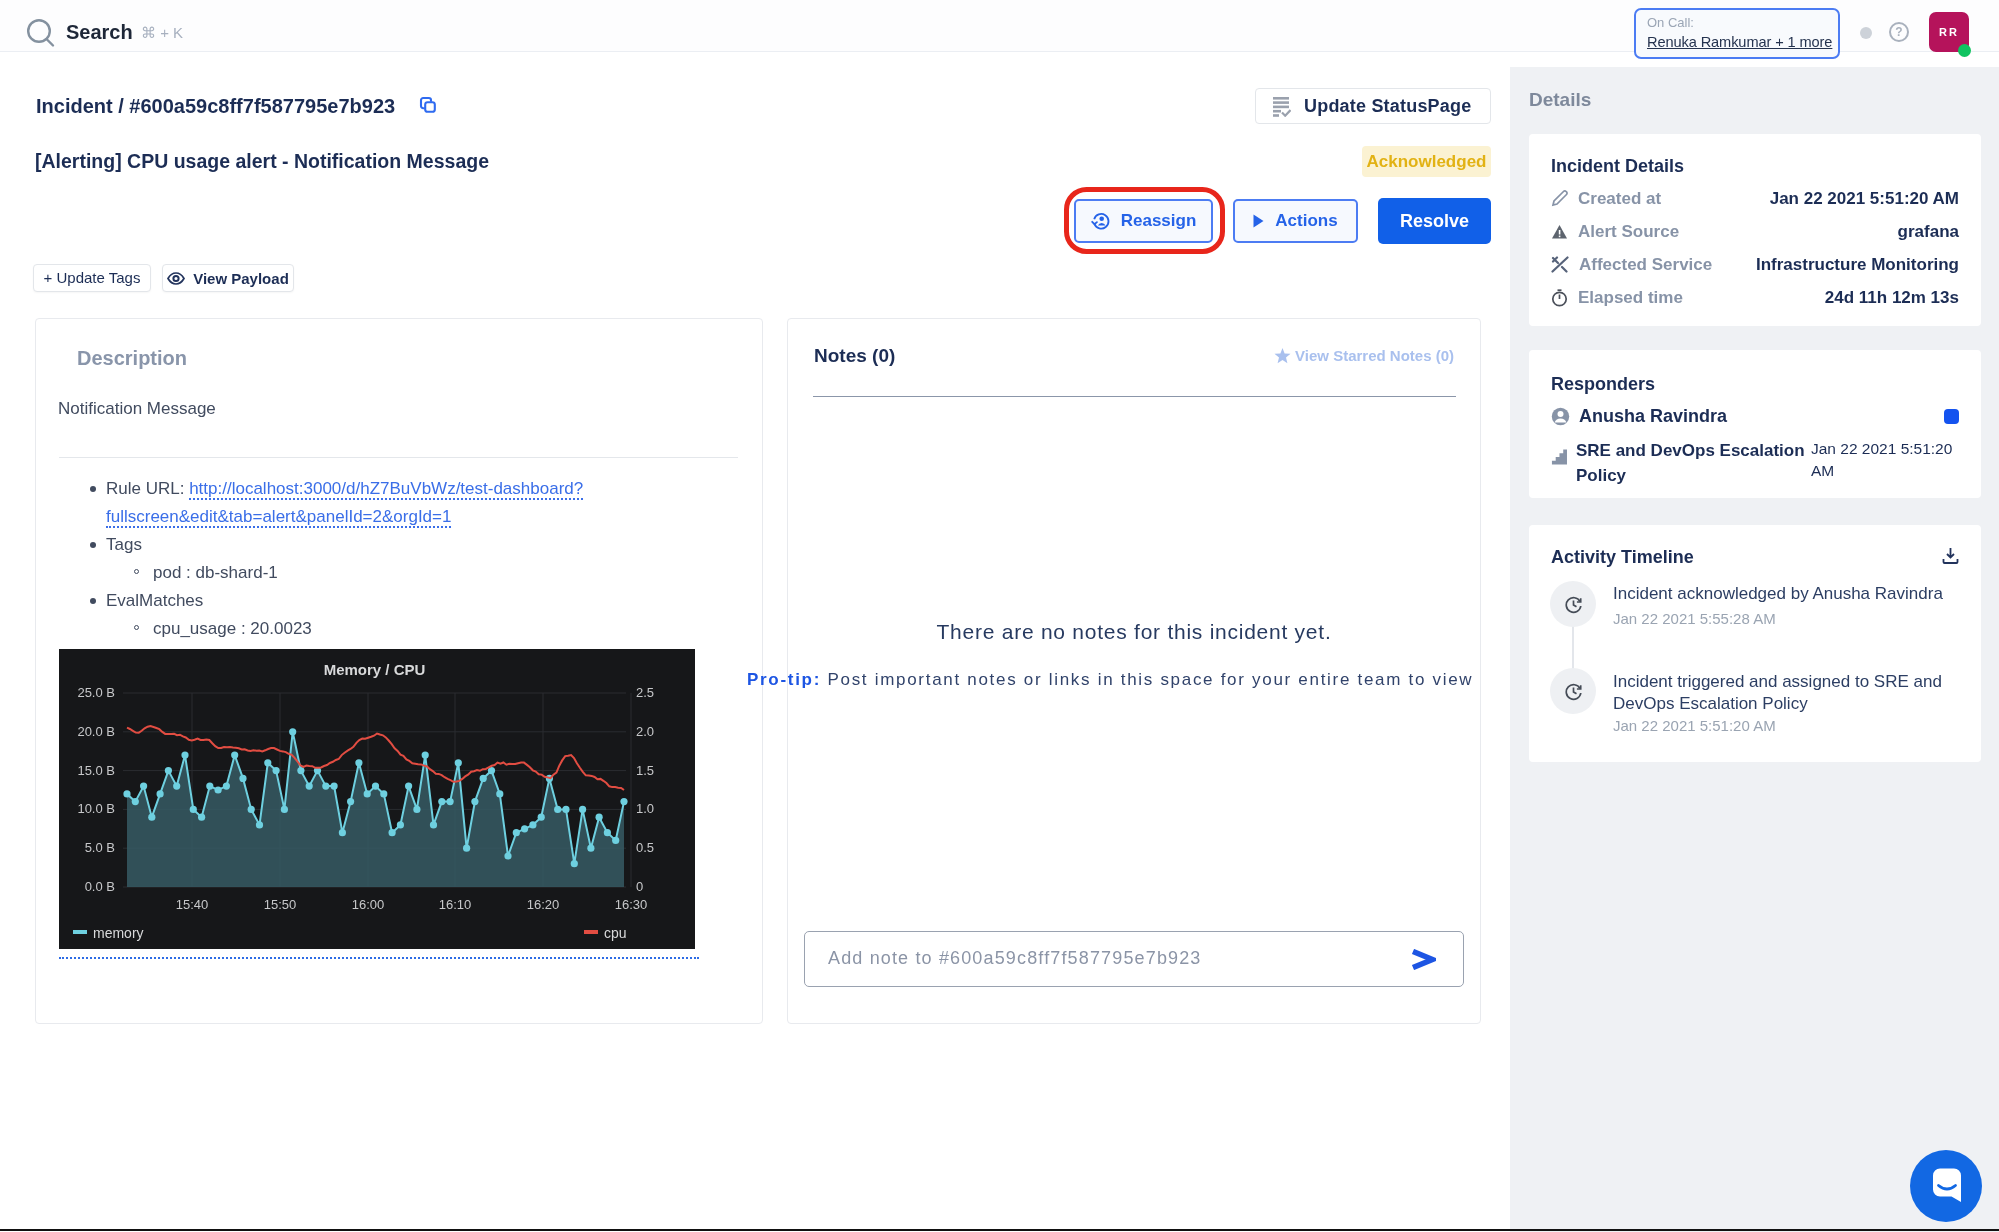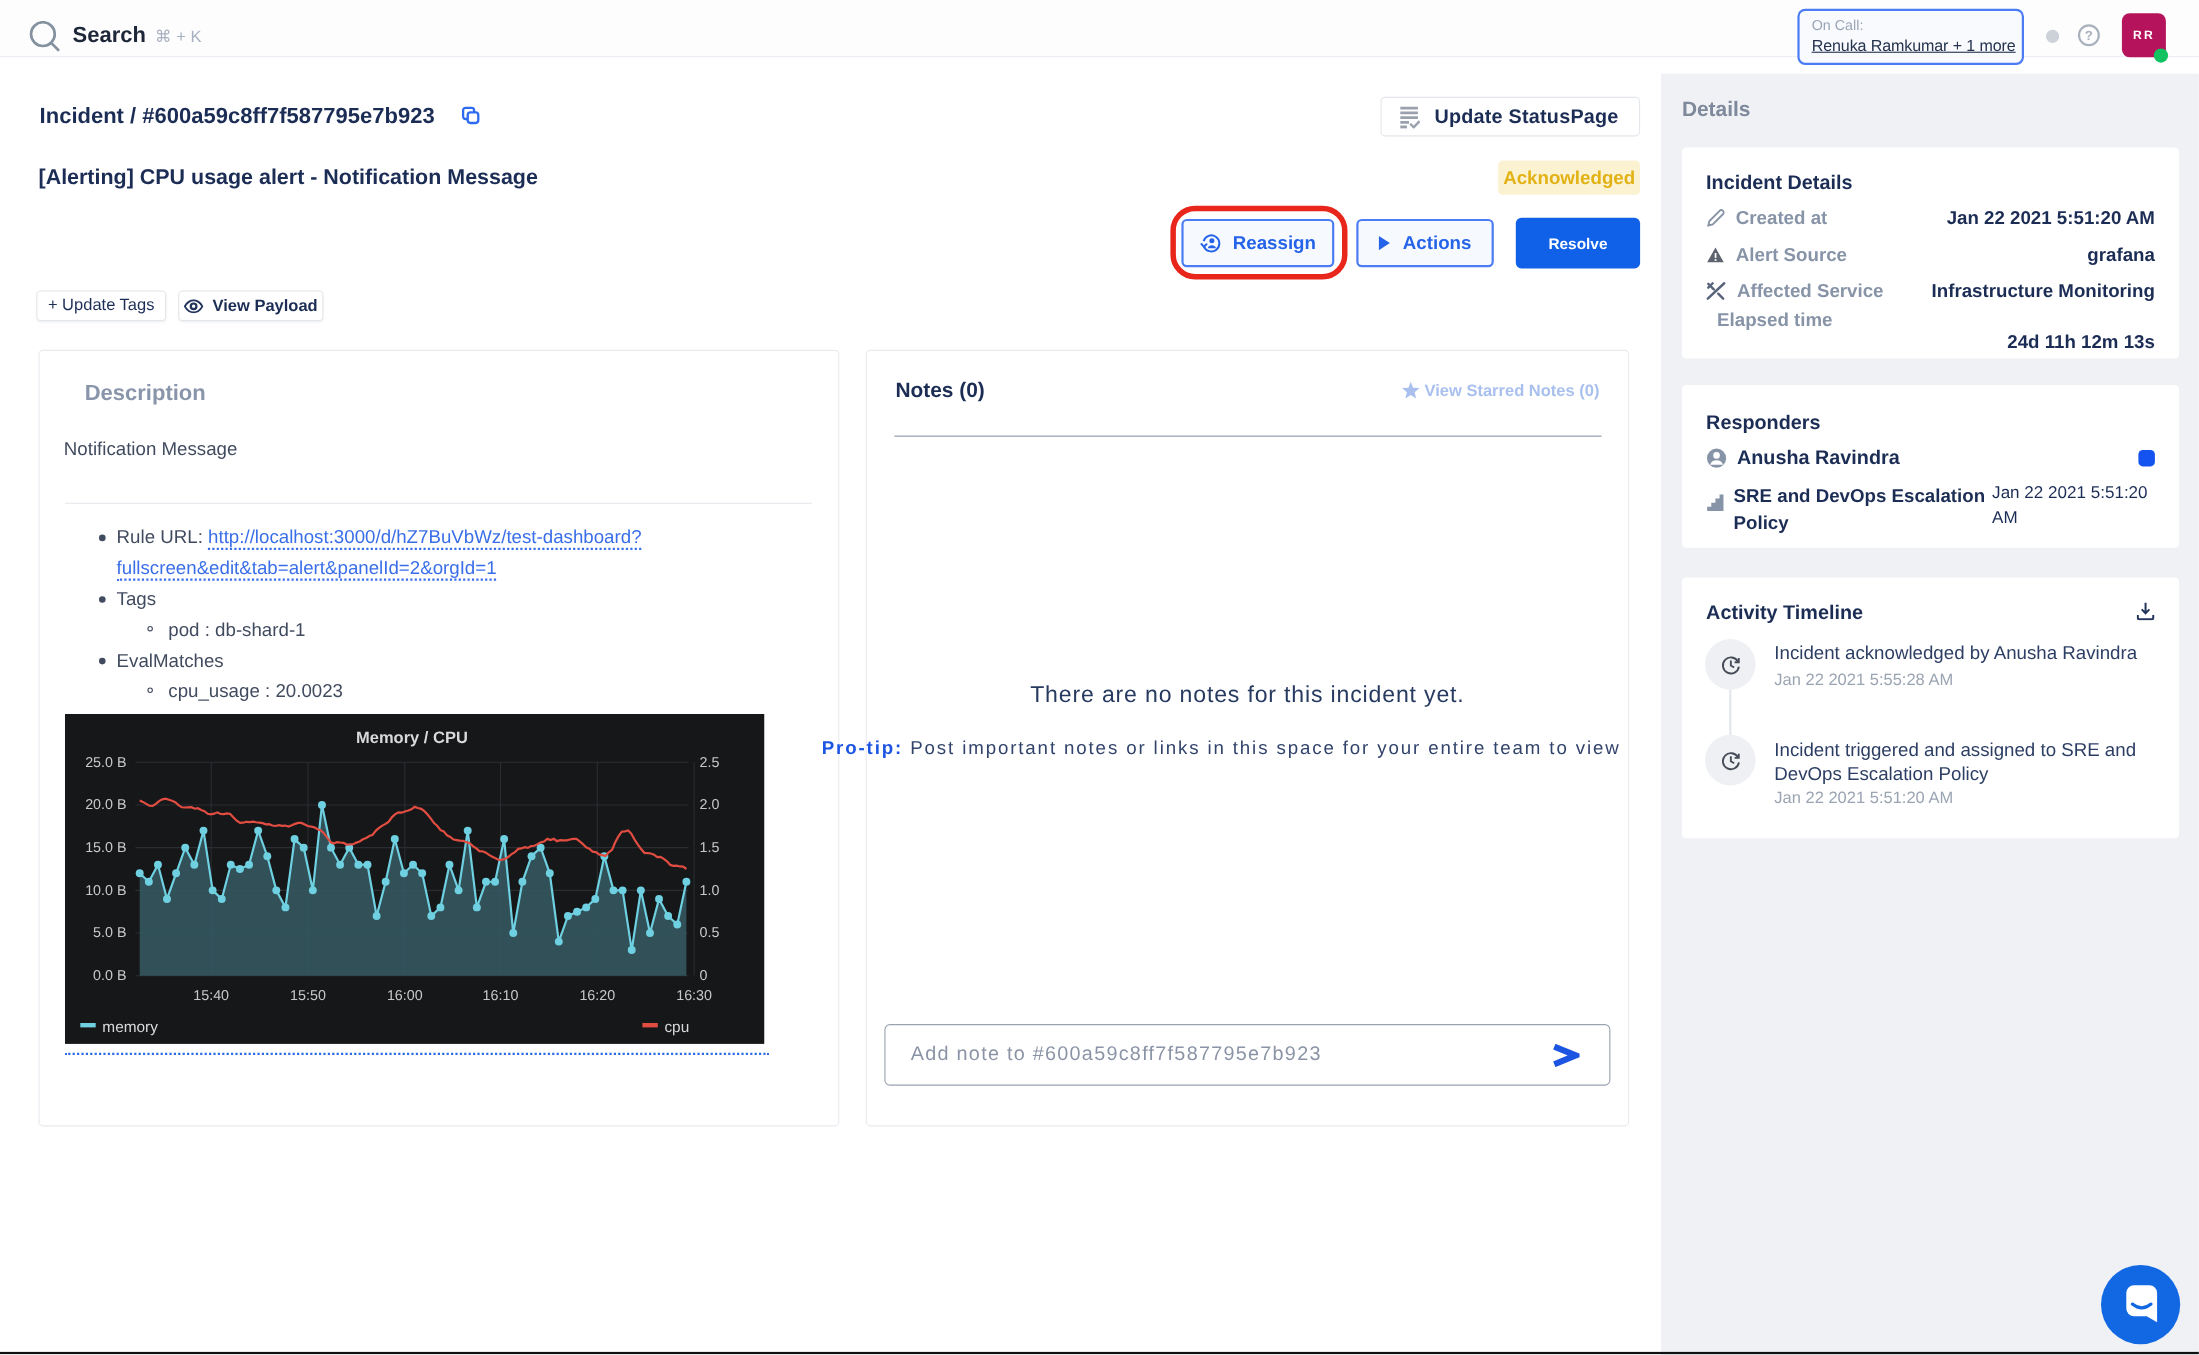--- a/index.html
+++ b/index.html
@@ -65,21 +65,21 @@
 </div>
 <svg class="abs" style="left:1062px;top:185px;" width="165" height="71" viewBox="0 0 165 71">
   <rect x="4.5" y="4.5" width="156" height="62" rx="20" fill="none" stroke="#e8261b" stroke-width="5"></rect>
 </svg>
 <div class="abs" style="left:1233px;top:199px;width:125px;height:44px;background:#f6f9fe;border:2px solid #4c7cf3;border-radius:5px;display:flex;align-items:center;justify-content:center;">
   <svg width="11" height="14" viewBox="0 0 11 14">
       <path d="M0.5 0.5 L10.5 7 L0.5 13.5 Z" fill="#2563e8"></path>
     </svg>
   <span style="color:#2563e8;font-size:17px;font-weight:bold;margin-left:11px;">Actions</span>
 </div>
-<div class="abs" style="left:1378px;top:198px;width:113px;height:46px;background:#1160e8;border-radius:5px;color:#fff;font-size:14px;font-weight:bold;text-align:center;line-height:46px;">Resolve</div>
+<div class="abs" style="left:1378px;top:198px;width:113px;height:46px;background:#1160e8;border-radius:5px;color:#fff;font-size:18px;font-weight:bold;text-align:center;line-height:46px;">Resolve</div>
 
 <div class="abs" style="left:33px;top:264px;width:118px;height:28px;background:#fff;border:1px solid #e3e6ea;border-radius:4px;box-shadow:0 1px 2px rgba(0,0,0,0.04);">
   <div class="navy" style="font-size:15px;font-weight:normal;text-align:center;line-height:26px;">+ Update Tags</div>
 </div>
 <div class="abs" style="left:162px;top:264px;width:132px;height:28px;background:#fff;border:1px solid #e3e6ea;border-radius:4px;box-shadow:0 1px 2px rgba(0,0,0,0.04);display:flex;align-items:center;justify-content:center;">
   <svg width="18" height="13" viewBox="0 0 18 13">
     <path d="M1 6.5 C3.5 2.2 6 1 9 1 s5.5 1.2 8 5.5 C14.5 10.8 12 12 9 12 s-5.5-1.2-8-5.5 Z" fill="none" stroke="#22335c" stroke-width="1.7"></path>
     <circle cx="9" cy="6.5" r="2.6" fill="none" stroke="#22335c" stroke-width="2"></circle>
   </svg>
   <span class="navy" style="font-size:15px;font-weight:bold;margin-left:8px;">View Payload</span>
@@ -258,21 +258,21 @@
         <span style="font-size:17px;font-weight:bold;color:#8793a7;margin-left:10px;">Alert Source</span>
         <span style="font-size:17px;font-weight:bold;color:#1c2d55;margin-left:auto;">grafana</span>
       </div>
       <div style="display:flex;align-items:center;height:33px;">
         <svg width="18" height="17" viewBox="0 0 18 17">
             <path d="M2 2 l5 5 M11 11 l4.5 4.5 M16.5 1.5 l-15 14 M6 1.5 l-4 4" stroke="#57637a" stroke-width="2.2" fill="none" stroke-linecap="round"></path>
           </svg>
         <span style="font-size:17px;font-weight:bold;color:#8793a7;margin-left:10px;">Affected Service</span>
         <span style="font-size:17px;font-weight:bold;color:#1c2d55;margin-left:auto;">Infrastructure Monitoring</span>
       </div>
-      <div style="display:flex;height:33px;flex-direction:column;">
+      <div style="display:flex;align-items:center;height:33px;">
         <svg width="17" height="18" viewBox="0 0 17 18">
             <circle cx="8.5" cy="10" r="6.7" fill="none" stroke="#4b505a" stroke-width="1.7"></circle>
             <line x1="8.5" y1="10" x2="8.5" y2="5.5" stroke="#4b505a" stroke-width="1.7"></line>
             <line x1="6.5" y1="1.2" x2="10.5" y2="1.2" stroke="#4b505a" stroke-width="1.7"></line>
           </svg>
         <span style="font-size:17px;font-weight:bold;color:#8793a7;margin-left:10px;">Elapsed time</span>
         <span style="font-size:17px;font-weight:bold;color:#1c2d55;margin-left:auto;">24d 11h 12m 13s</span>
       </div>
     </div>
   </div>

